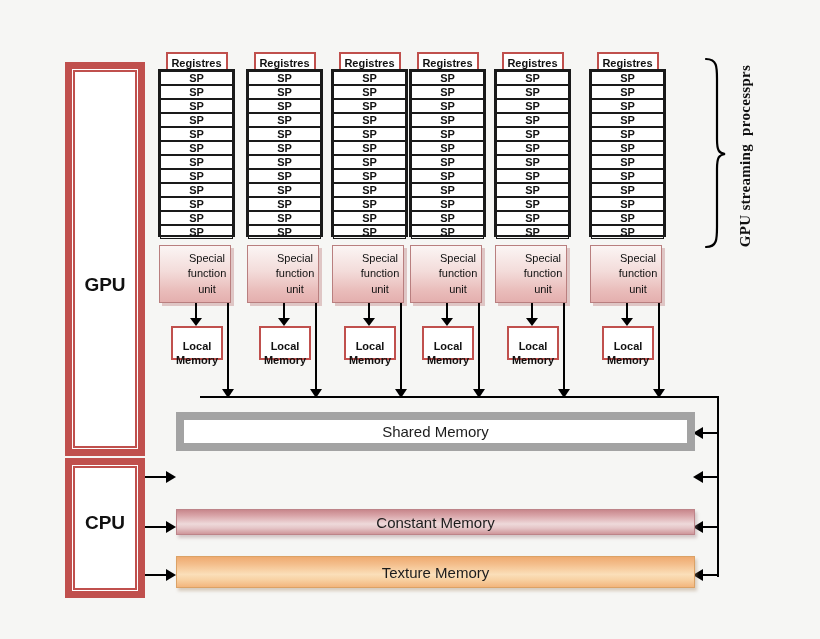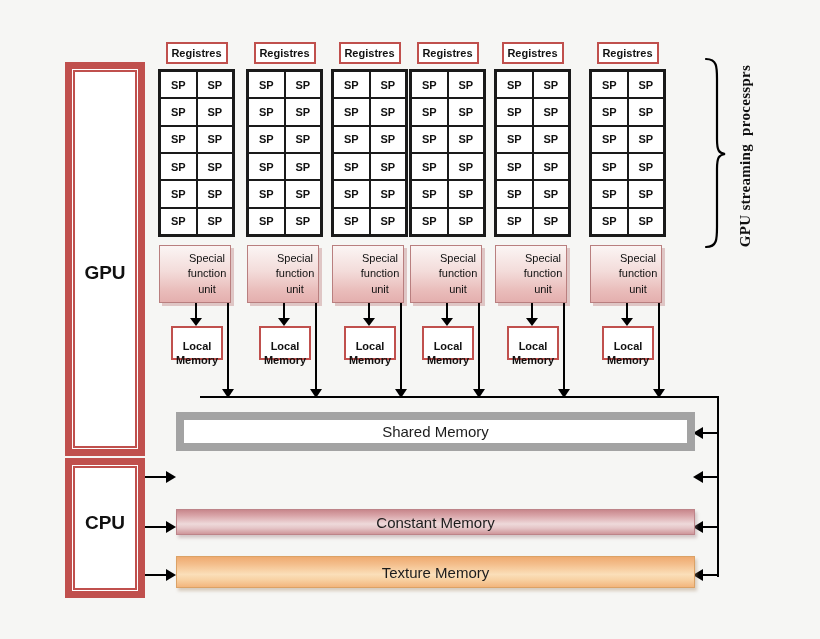--- a/index.html
+++ b/index.html
@@ -4,32 +4,32 @@
 <style>
   html,body{margin:0;padding:0;}
   .canvas{position:relative;width:820px;height:639px;background:#f6f6f4;overflow:hidden;
           font-family:"Liberation Sans",sans-serif;color:#111;}
 
   
   .frame{position:absolute;box-sizing:border-box;border:7px solid #c0504d;background:#fff;}
   .frame-inner{position:absolute;inset:1px;border:2px solid #c0504d;}
   .frame-label{position:absolute;left:0;right:0;text-align:center;font-weight:bold;font-size:19px;}
   #gpu-frame{left:65px;top:62px;width:80px;height:394px;}
-  #gpu-frame .frame-label{top:193px;text-align:center;}
+  #gpu-frame .frame-label{top:205px;text-align:center;}
   #cpu-frame{left:65px;top:458px;width:80px;height:140px;}
   #cpu-frame .frame-label{top:47px;text-align:center;}
 
   
   .col{position:absolute;top:42px;width:77px;height:360px;}
-  .reg{position:relative;margin:0 auto;width:62px;height:22px;box-sizing:border-box;
+  .reg{position:relative;margin:10px auto;width:62px;height:22px;box-sizing:border-box;
        border:2px solid #c0504d;background:#fff;font-weight:bold;font-size:11px;
        text-align:center;line-height:18px;}
   .spgrid{position:absolute;left:0;top:27px;width:77px;height:168px;box-sizing:border-box;
           border:2px solid #1a1a1a;background:#fff;display:grid;
-          grid-template-columns:1fr 1fr;grid-template-rows:repeat(6,1fr);}
+          grid-template-columns:1fr;grid-template-rows:repeat(6,1fr);}
   .sp{border:1px solid #1a1a1a;display:flex;align-items:center;justify-content:center;
       font-weight:bold;font-size:11px;}
   .sfu{position:absolute;left:1px;top:203px;width:72px;height:58px;box-sizing:border-box;
        border:1px solid #b97f7f;
        background:linear-gradient(180deg,#fbf5f4 0%,#f3dcda 45%,#e9bcba 80%,#e4afae 100%);
        box-shadow:3px 3px 0 rgba(196,140,140,0.45);
        font-size:11px;line-height:1.4;text-align:center;white-space:pre-line;padding-top:5px;padding-left:24px;}
   .lm{position:absolute;left:13px;top:284px;width:52px;height:34px;box-sizing:border-box;
       border:2px solid #c0504d;background:#fff;font-weight:bold;font-size:11px;line-height:1.25;
       text-align:center;white-space:pre-line;padding-top:12px;}

